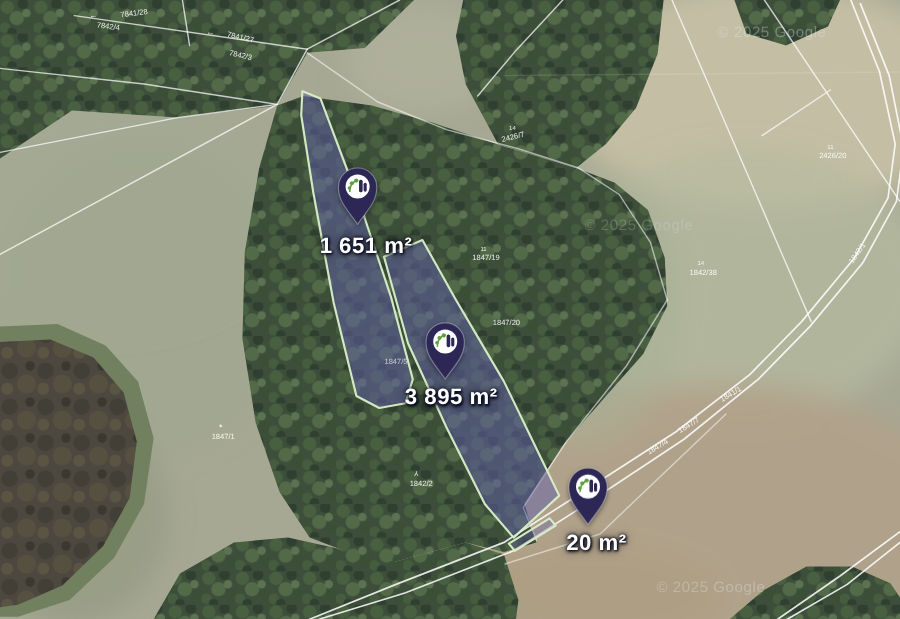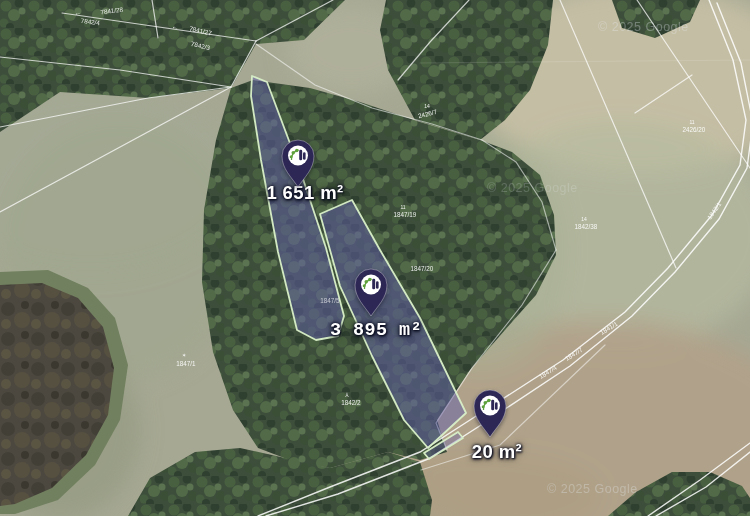--- a/index.html
+++ b/index.html
@@ -148,35 +148,35 @@
   <circle cx="0" cy="-0.5" r="10" fill="#ffffff"></circle>
   <g>
     <path d="M-6.5,4 C-7,-1 -4,-5 0.5,-6" stroke="#5ea03c" stroke-width="1.3" fill="none"></path>
     <circle cx="-4.8" cy="-3.3" r="1.7" fill="#5ea03c"></circle>
     <circle cx="-1.2" cy="-5.5" r="1.7" fill="#5ea03c"></circle>
     <circle cx="-6.8" cy="0.7" r="1.5" fill="#5ea03c"></circle>
     <rect x="1.2" y="-6.3" width="3" height="10.6" rx="1.4" fill="#2d2756"></rect>
     <rect x="5" y="-3.7" width="2.6" height="7.4" rx="1.3" fill="#2d2756"></rect>
   </g>
 </svg></div>
-      <div class="area-label" style="left: 305px; top: 182px;">1 651 m²</div>
+      <div class="area-label" style="left: 305px; top: 194px;">1 651 m²</div>
       <div class="pin" style="left: 352px; top: 267px;">
 <svg width="38" height="50" viewBox="-19 -18 38 50">
   <path d="M0,31 C-6.5,21 -16,13 -16,0 A16,16 0 1 1 16,0 C16,13 6.5,21 0,31 Z" fill="#2d2756" stroke="rgba(255,255,255,0.35)" stroke-width="1"></path>
   <circle cx="0" cy="-0.5" r="10" fill="#ffffff"></circle>
   <g>
     <path d="M-6.5,4 C-7,-1 -4,-5 0.5,-6" stroke="#5ea03c" stroke-width="1.3" fill="none"></path>
     <circle cx="-4.8" cy="-3.3" r="1.7" fill="#5ea03c"></circle>
     <circle cx="-1.2" cy="-5.5" r="1.7" fill="#5ea03c"></circle>
     <circle cx="-6.8" cy="0.7" r="1.5" fill="#5ea03c"></circle>
     <rect x="1.2" y="-6.3" width="3" height="10.6" rx="1.4" fill="#2d2756"></rect>
     <rect x="5" y="-3.7" width="2.6" height="7.4" rx="1.3" fill="#2d2756"></rect>
   </g>
 </svg></div>
-      <div class="area-label" style="left: 376px; top: 320px; font-family: Liberation Mono, monospace;">3 895 m²</div>
+      <div class="area-label" style="left: 376px; top: 320px;">3 895 m²</div>
       <div class="pin" style="left: 471px; top: 388px;">
 <svg width="38" height="50" viewBox="-19 -18 38 50">
   <path d="M0,31 C-6.5,21 -16,13 -16,0 A16,16 0 1 1 16,0 C16,13 6.5,21 0,31 Z" fill="#2d2756" stroke="rgba(255,255,255,0.35)" stroke-width="1"></path>
   <circle cx="0" cy="-0.5" r="10" fill="#ffffff"></circle>
   <g>
     <path d="M-6.5,4 C-7,-1 -4,-5 0.5,-6" stroke="#5ea03c" stroke-width="1.3" fill="none"></path>
     <circle cx="-4.8" cy="-3.3" r="1.7" fill="#5ea03c"></circle>
     <circle cx="-1.2" cy="-5.5" r="1.7" fill="#5ea03c"></circle>
     <circle cx="-6.8" cy="0.7" r="1.5" fill="#5ea03c"></circle>
     <rect x="1.2" y="-6.3" width="3" height="10.6" rx="1.4" fill="#2d2756"></rect>

